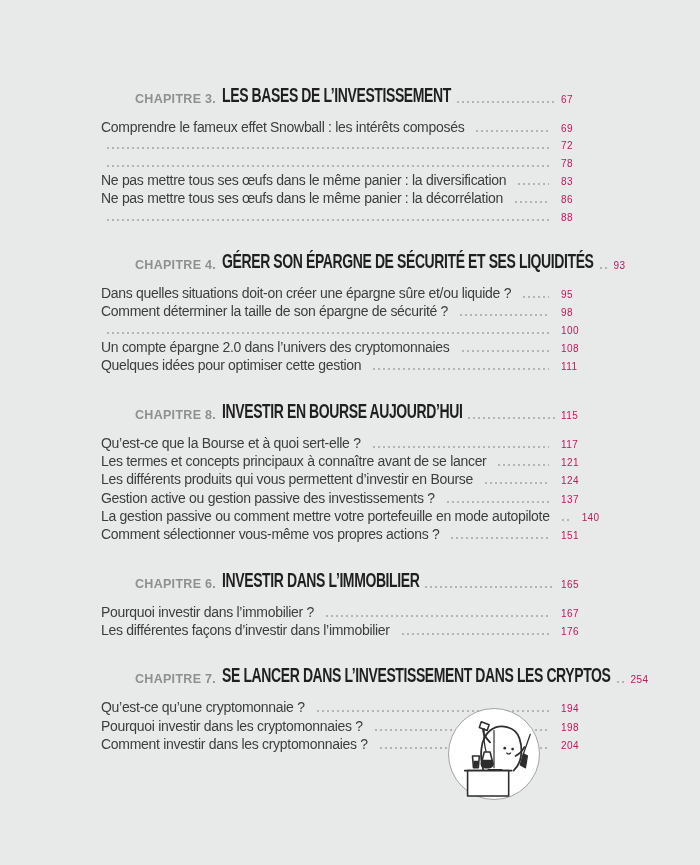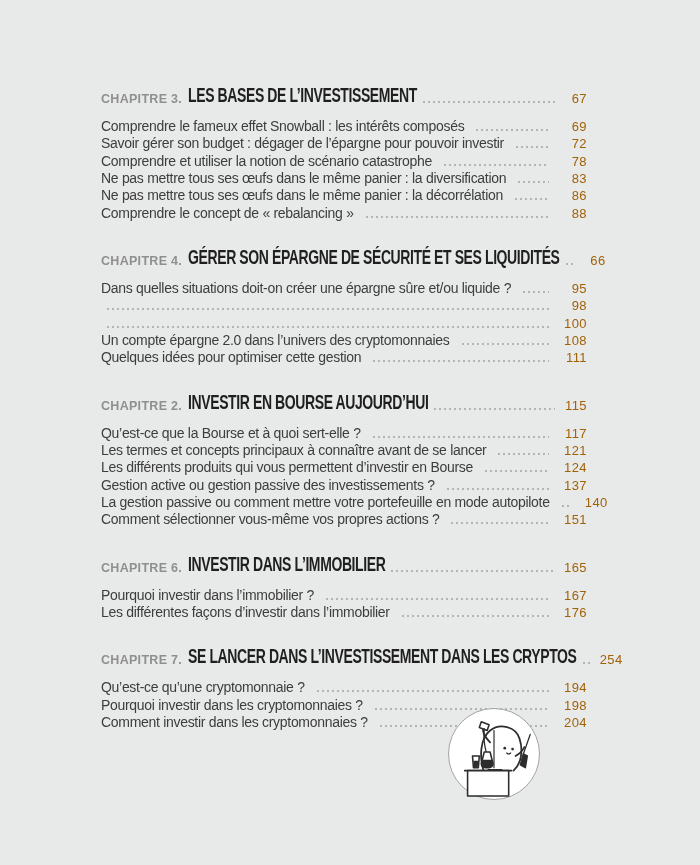--- a/index.html
+++ b/index.html
@@ -26,20 +26,21 @@
   section.chapter:first-child { margin-top: 0; }
 
   .row {
     display: flex;
     align-items: baseline;
     white-space: nowrap;
   }
   .row.heading {
     line-height: 26px;
     margin-bottom: 6px;
+    margin-left: 34px;
   }
   .row.item {
     line-height: 17.33px;
     gap: 6px;
   }
   .prefix {
     font-size: 12.5px;
     font-weight: bold;
     color: #8f8f8f;
     letter-spacing: 0.3px;
@@ -69,23 +70,22 @@
     height: 2px;
     margin: 0 6px;
     background-image: radial-gradient(circle at 1px 1px, #b4b4b4 0.9px, transparent 1.1px);
     background-size: 5px 2px;
     background-repeat: repeat-x;
     background-position: left bottom;
   }
   .pagenum {
     flex: 0 0 auto;
     min-width: 26px;
-    text-align: right;
-    font-size: 13px;
-    color: #a16207;
+    font-size: 10px;
+    color: #be185d;
     letter-spacing: 0.4px;
   }
   .mascot {
     position: absolute;
     left: 448px;
     top: 708px;
     width: 92px;
     height: 92px;
     border-radius: 50%;
     background: #ffffff;
@@ -106,79 +106,77 @@
           <span class="title">LES BASES DE L’INVESTISSEMENT</span>
           <span class="leader"></span>
           <span class="pagenum">67</span>
         </div>
         <div class="row item">
           <span class="label">Comprendre le fameux effet Snowball : les intérêts composés</span>
           <span class="leader"></span>
           <span class="pagenum">69</span>
         </div>
         <div class="row item">
-          <span class="label">Savoir gérer son budget : dégager de l’épargne pour pouvoir investir</span>
           <span class="leader"></span>
           <span class="pagenum">72</span>
         </div>
         <div class="row item">
-          <span class="label">Comprendre et utiliser la notion de scénario catastrophe</span>
           <span class="leader"></span>
           <span class="pagenum">78</span>
         </div>
         <div class="row item">
           <span class="label">Ne pas mettre tous ses œufs dans le même panier : la diversification</span>
           <span class="leader"></span>
           <span class="pagenum">83</span>
         </div>
         <div class="row item">
           <span class="label">Ne pas mettre tous ses œufs dans le même panier : la décorrélation</span>
           <span class="leader"></span>
           <span class="pagenum">86</span>
         </div>
         <div class="row item">
-          <span class="label">Comprendre le concept de « rebalancing »</span>
           <span class="leader"></span>
           <span class="pagenum">88</span>
         </div>
       </section>
       <section class="chapter">
         <div class="row heading">
           <span class="prefix">CHAPITRE 4.</span>
           <span class="title">GÉRER SON ÉPARGNE DE SÉCURITÉ ET SES LIQUIDITÉS</span>
           <span class="leader"></span>
-          <span class="pagenum">66</span>
+          <span class="pagenum">93</span>
         </div>
         <div class="row item">
           <span class="label">Dans quelles situations doit-on créer une épargne sûre et/ou liquide ?</span>
           <span class="leader"></span>
           <span class="pagenum">95</span>
         </div>
         <div class="row item">
+          <span class="label">Comment déterminer la taille de son épargne de sécurité ?</span>
           <span class="leader"></span>
           <span class="pagenum">98</span>
         </div>
         <div class="row item">
           <span class="leader"></span>
           <span class="pagenum">100</span>
         </div>
         <div class="row item">
           <span class="label">Un compte épargne 2.0 dans l’univers des cryptomonnaies</span>
           <span class="leader"></span>
           <span class="pagenum">108</span>
         </div>
         <div class="row item">
           <span class="label">Quelques idées pour optimiser cette gestion</span>
           <span class="leader"></span>
           <span class="pagenum">111</span>
         </div>
       </section>
       <section class="chapter">
         <div class="row heading">
-          <span class="prefix">CHAPITRE 2.</span>
+          <span class="prefix">CHAPITRE 8.</span>
           <span class="title">INVESTIR EN BOURSE AUJOURD’HUI</span>
           <span class="leader"></span>
           <span class="pagenum">115</span>
         </div>
         <div class="row item">
           <span class="label">Qu’est-ce que la Bourse et à quoi sert-elle ?</span>
           <span class="leader"></span>
           <span class="pagenum">117</span>
         </div>
         <div class="row item">

